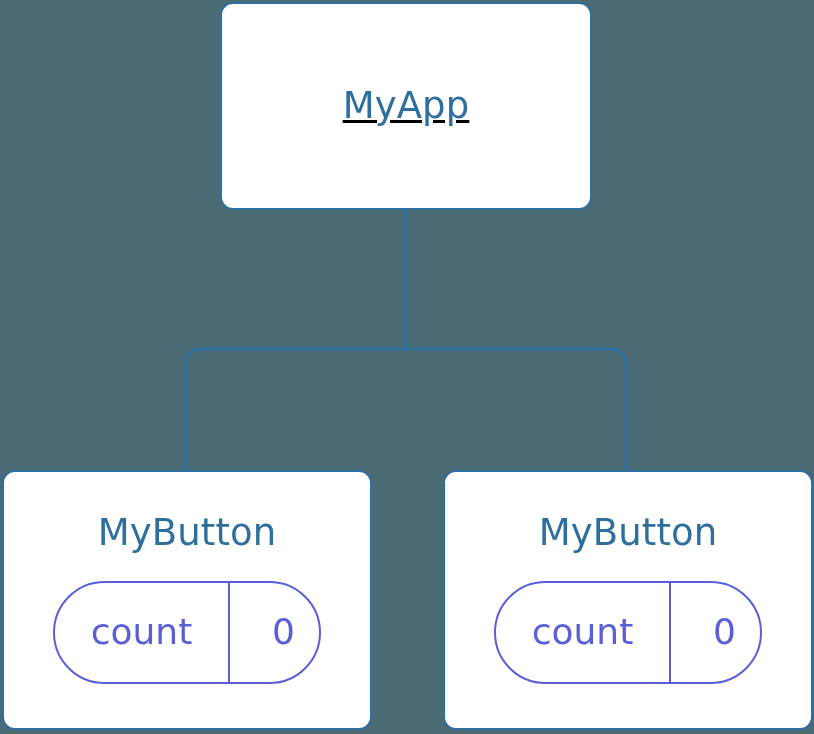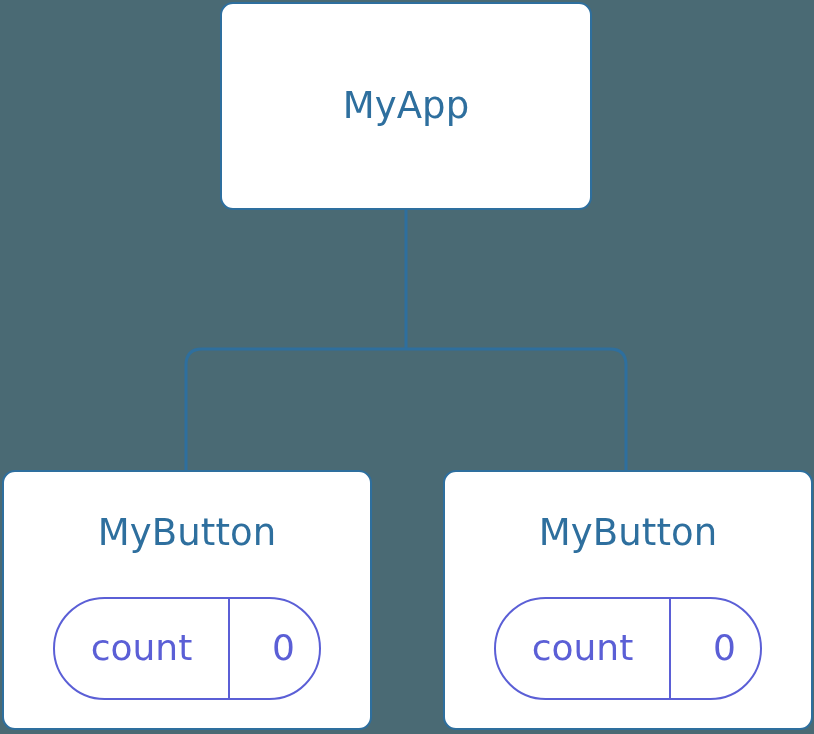--- a/index.html
+++ b/index.html
@@ -37,20 +37,21 @@
     display: flex;
     flex-direction: column;
     align-items: center;
   }
   #node-myapp {
     left: 220px;
     top: 2px;
     width: 372px;
     height: 208px;
     justify-content: center;
+    text-decoration: underline;
   }
   #node-mybutton-left {
     left: 2px;
     top: 470px;
     width: 370px;
     height: 260px;
     justify-content: flex-start;
     padding-top: 42px;
   }
   #node-mybutton-right {
@@ -67,21 +68,21 @@
     font-size: 37px;
     line-height: 1.05;
     font-weight: 400;
     letter-spacing: 0.1px;
     white-space: nowrap;
     user-select: none;
   }
 
   
   .state-pill {
-    margin-top: 44px;
+    margin-top: 28px;
     box-sizing: border-box;
     width: 268px;
     height: 103px;
     border: 2px solid #5b5fd6;
     border-radius: 52px;
     background: #ffffff;
     display: flex;
     align-items: stretch;
     overflow: hidden;
     gap: 18px;

